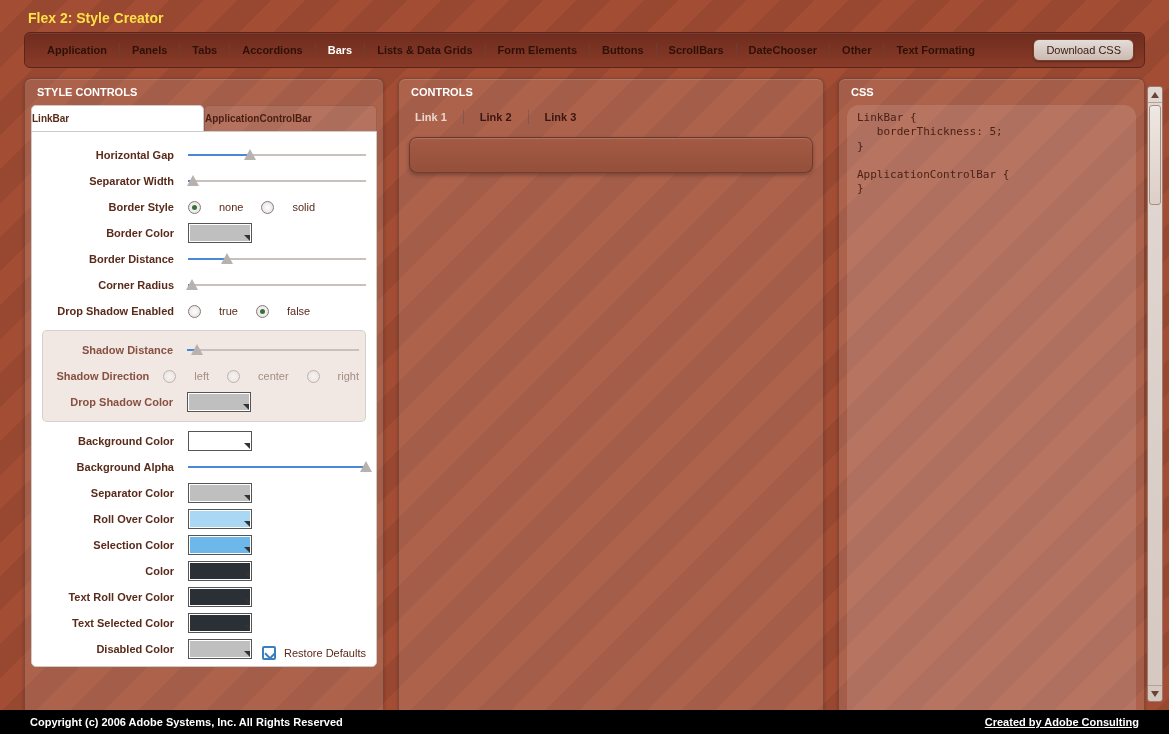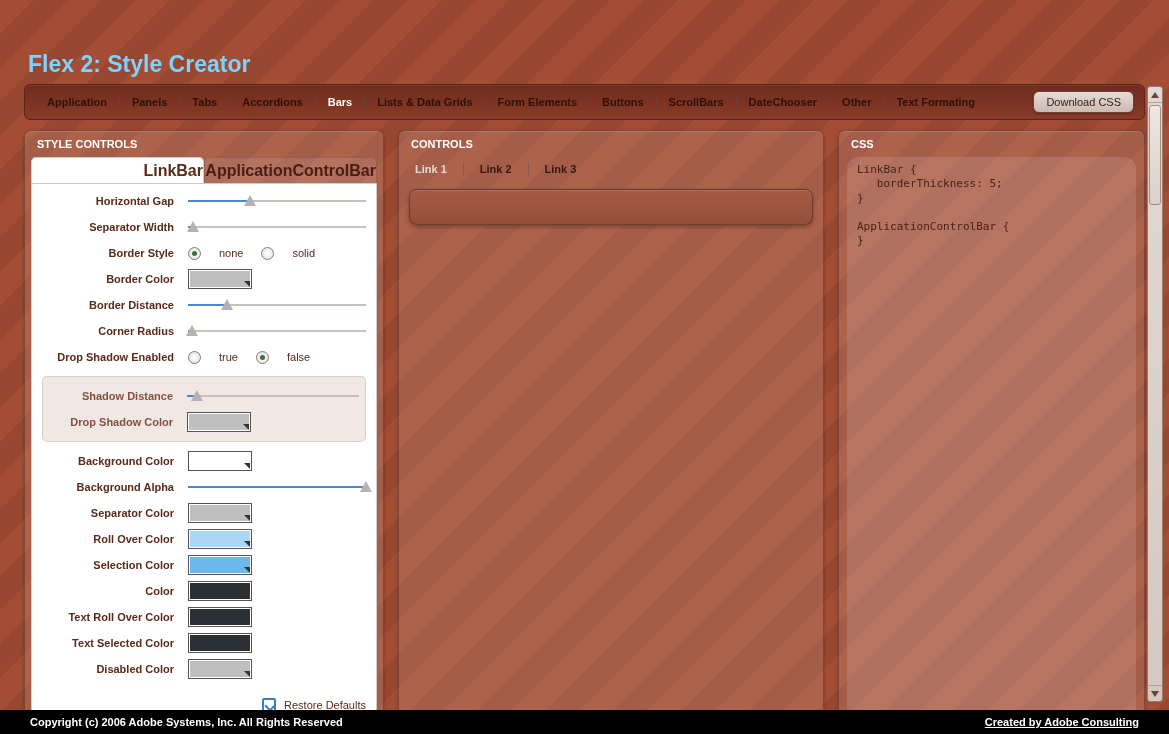--- a/index.html
+++ b/index.html
@@ -11,25 +11,24 @@
     overflow: hidden;
     background: #9e4a32;
     background-image: repeating-linear-gradient(
       135deg,
       #a24d34 0px, #a24d34 24px,
       #984730 24px, #984730 48px
     );
     position: relative;
   }
   .app-title {
-    color: #7dd3fc;
-    font-size: 23px;
+    color: #fde047;
+    font-size: 14px;
     font-weight: bold;
     padding: 10px 0 6px 28px;
-    margin-top: 41px;
   }
   .topbar {
     margin: 0 24px;
     background: linear-gradient(#6e2c1e, #8a3b28);
     border: 1px solid #5d241a;
     border-radius: 6px;
     padding: 6px 10px;
     display: flex;
     align-items: center;
     box-shadow: inset 0 1px 0 rgba(255,255,255,.08);
@@ -90,23 +89,23 @@
   .col-right{ flex: 1; position: relative; }
 
   
   .subtabs {
     display: flex;
     height: 26px;
     margin: 0 6px;
   }
   .subtab {
     flex: 1;
-    text-align: right;
+    text-align: left;
     line-height: 26px;
-    font-size: 16px;
+    font-size: 10px;
     font-weight: bold;
     border-top-left-radius: 5px;
     border-top-right-radius: 5px;
     cursor: pointer;
   }
   .subtab.active {
     background: #fff;
     color: #5a2a1a;
     border: 1px solid #ccc;
     border-bottom: none;
@@ -116,21 +115,21 @@
     color: #4a1d12;
     border: 1px solid rgba(0,0,0,.15);
     border-bottom: none;
   }
   .controls-body {
     margin: 0 6px 6px 6px;
     background: #fff;
     border: 1px solid #ccc;
     border-radius: 0 0 5px 5px;
     height: 536px;
-    padding: 4px 10px 6px 10px;
+    padding: 10px 10px 6px 10px;
     overflow: hidden;
     position: relative;
   }
   .row {
     display: flex;
     align-items: center;
     height: 26px;
     gap: 10px;
     font-size: 11px;
     color: #5a2a1a;
@@ -403,20 +402,31 @@
         <div class="row">
           <span class="lbl">Shadow Distance</span>
           <div class="slider">
             <div class="track">
                 <div class="fill" style="width: 6%;"></div>
                 <div class="thumb" style="left: 6%;"></div>
               </div>
           </div>
         </div>
         <div class="row">
+          <span class="lbl">Shadow Direction</span>
+          <div class="radio-set">
+            <span class="radio disabled"></span>
+            <span class="radio-lbl disabled">left</span>
+            <span class="radio disabled"></span>
+            <span class="radio-lbl disabled">center</span>
+            <span class="radio disabled"></span>
+            <span class="radio-lbl disabled">right</span>
+          </div>
+        </div>
+        <div class="row">
           <span class="lbl">Drop Shadow Color</span>
           <div class="swatch" style="background: rgb(191, 191, 191);">
               <span class="tri"></span>
             </div>
         </div>
       </div>
 
       <div class="row">
         <span class="lbl">Background Color</span>
         <div class="swatch" style="background: rgb(255, 255, 255);">

